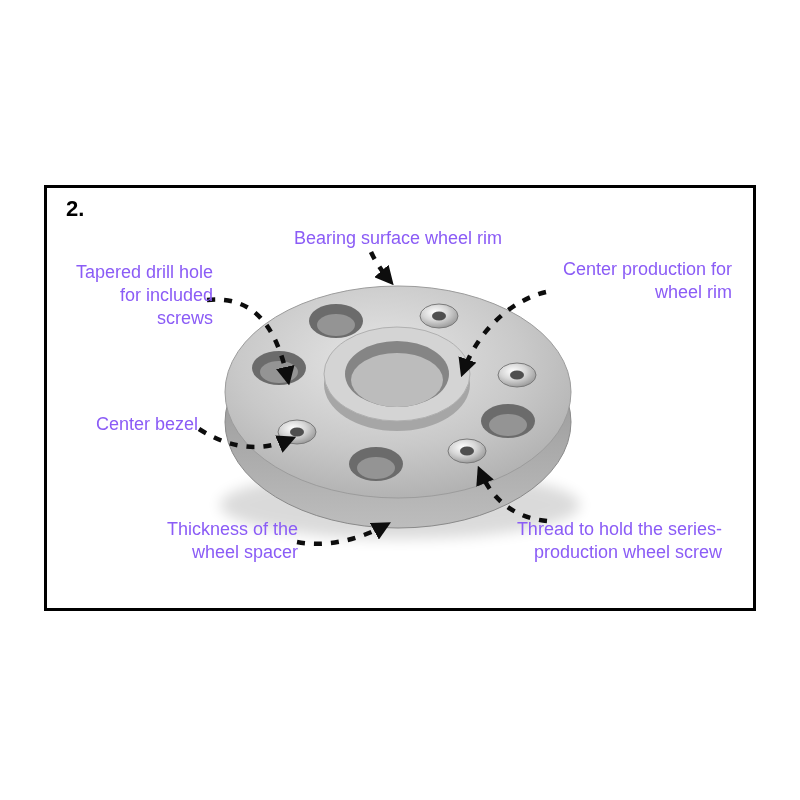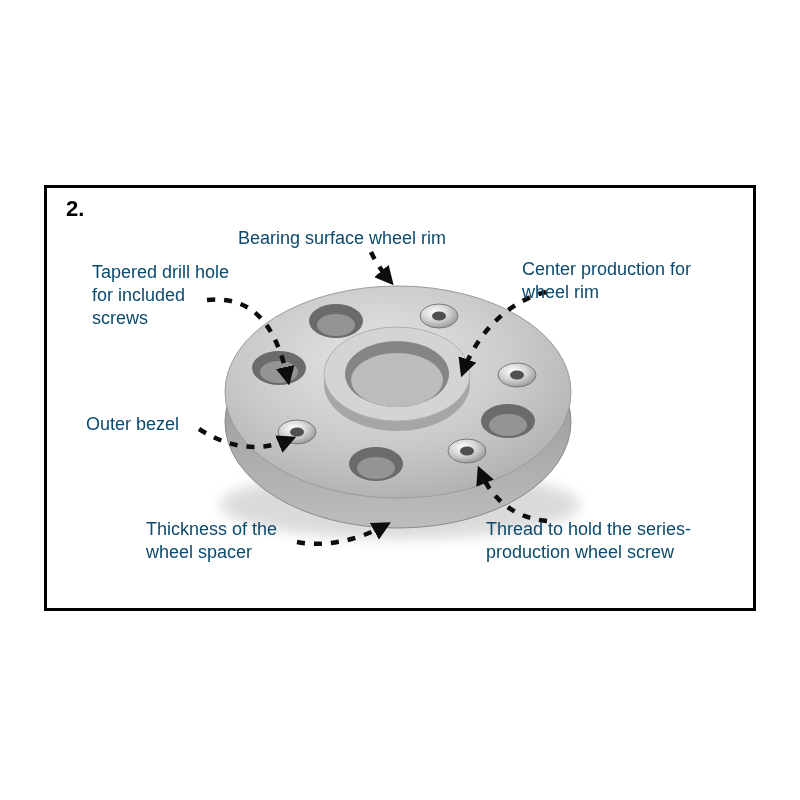--- a/index.html
+++ b/index.html
@@ -25,26 +25,26 @@
     left: 66px;
     top: 196px;
     font-size: 22px;
     font-weight: 700;
     color: #000000;
   }
   .label {
     position: absolute;
     font-size: 18px;
     line-height: 1.28;
-    color: #0c4a6e;
-    text-align: left;
+    color: #8b5cf6;
+    text-align: right;
     white-space: pre-line;
   }
   .label-bearing   { left: 238px; top: 227px; width: 264px; }
-  .label-tapered   { left: 48px;  top: 261px; width: 165px; margin-left: 44px; }
+  .label-tapered   { left: 48px;  top: 261px; width: 165px; }
   .label-center    { left: 522px; top: 258px; width: 210px; }
   .label-bezel     { left: 86px;  top: 413px; width: 112px; }
   .label-thickness { left: 146px; top: 518px; width: 152px; }
   .label-thread    { left: 486px; top: 518px; width: 236px; }
   .illustration {
     position: absolute;
     left: 0; top: 0;
     width: 800px;
     height: 800px;
     pointer-events: none;
@@ -149,21 +149,21 @@
 
   <div class="label label-bearing">Bearing surface wheel rim</div>
 
   <div class="label label-tapered">Tapered drill hole
 for included
 screws</div>
 
   <div class="label label-center">Center production for
 wheel rim</div>
 
-  <div class="label label-bezel">Outer bezel</div>
+  <div class="label label-bezel">Center bezel</div>
 
   <div class="label label-thickness">Thickness of the
 wheel spacer</div>
 
   <div class="label label-thread">Thread to hold the series-
 production wheel screw</div>
 
 </div>
 
 </body></html>

